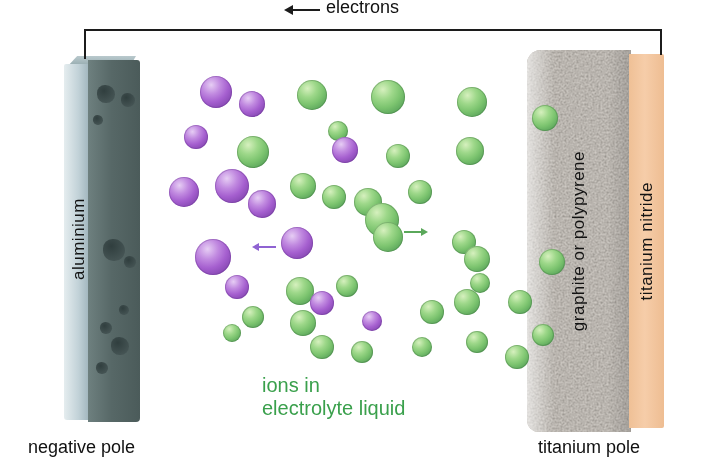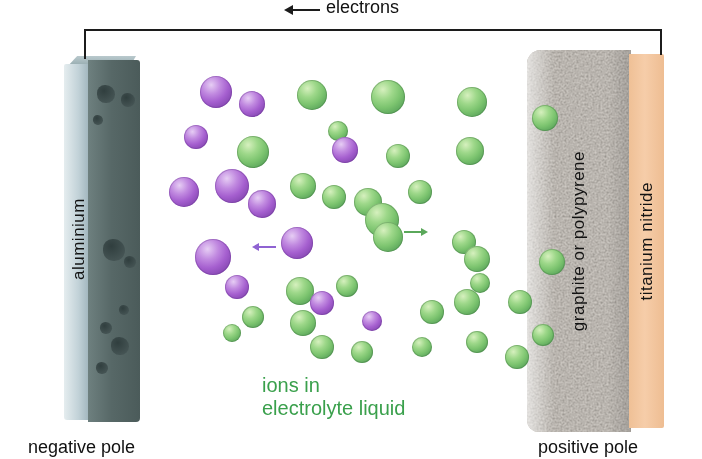--- a/index.html
+++ b/index.html
@@ -196,15 +196,15 @@
       <div class="ion green" style="left: 532px; top: 324px; width: 22px; height: 22px;"></div>
       <div class="ion-arrow left" style="left: 254px; top: 246px; --ac: var(--arrow-purple);"></div>
       <div class="ion-arrow right" style="left: 404px; top: 231px; --ac: var(--arrow-green);"></div>
     </div>
 
   <div class="label ions-caption">
     <span>ions in</span>
     <span>electrolyte liquid</span>
   </div>
   <div class="label neg-pole">negative pole</div>
-  <div class="label pos-pole">positive pole</div>
+  <div class="label pos-pole">titanium pole</div>
 
 </div>
 
 </body></html>

